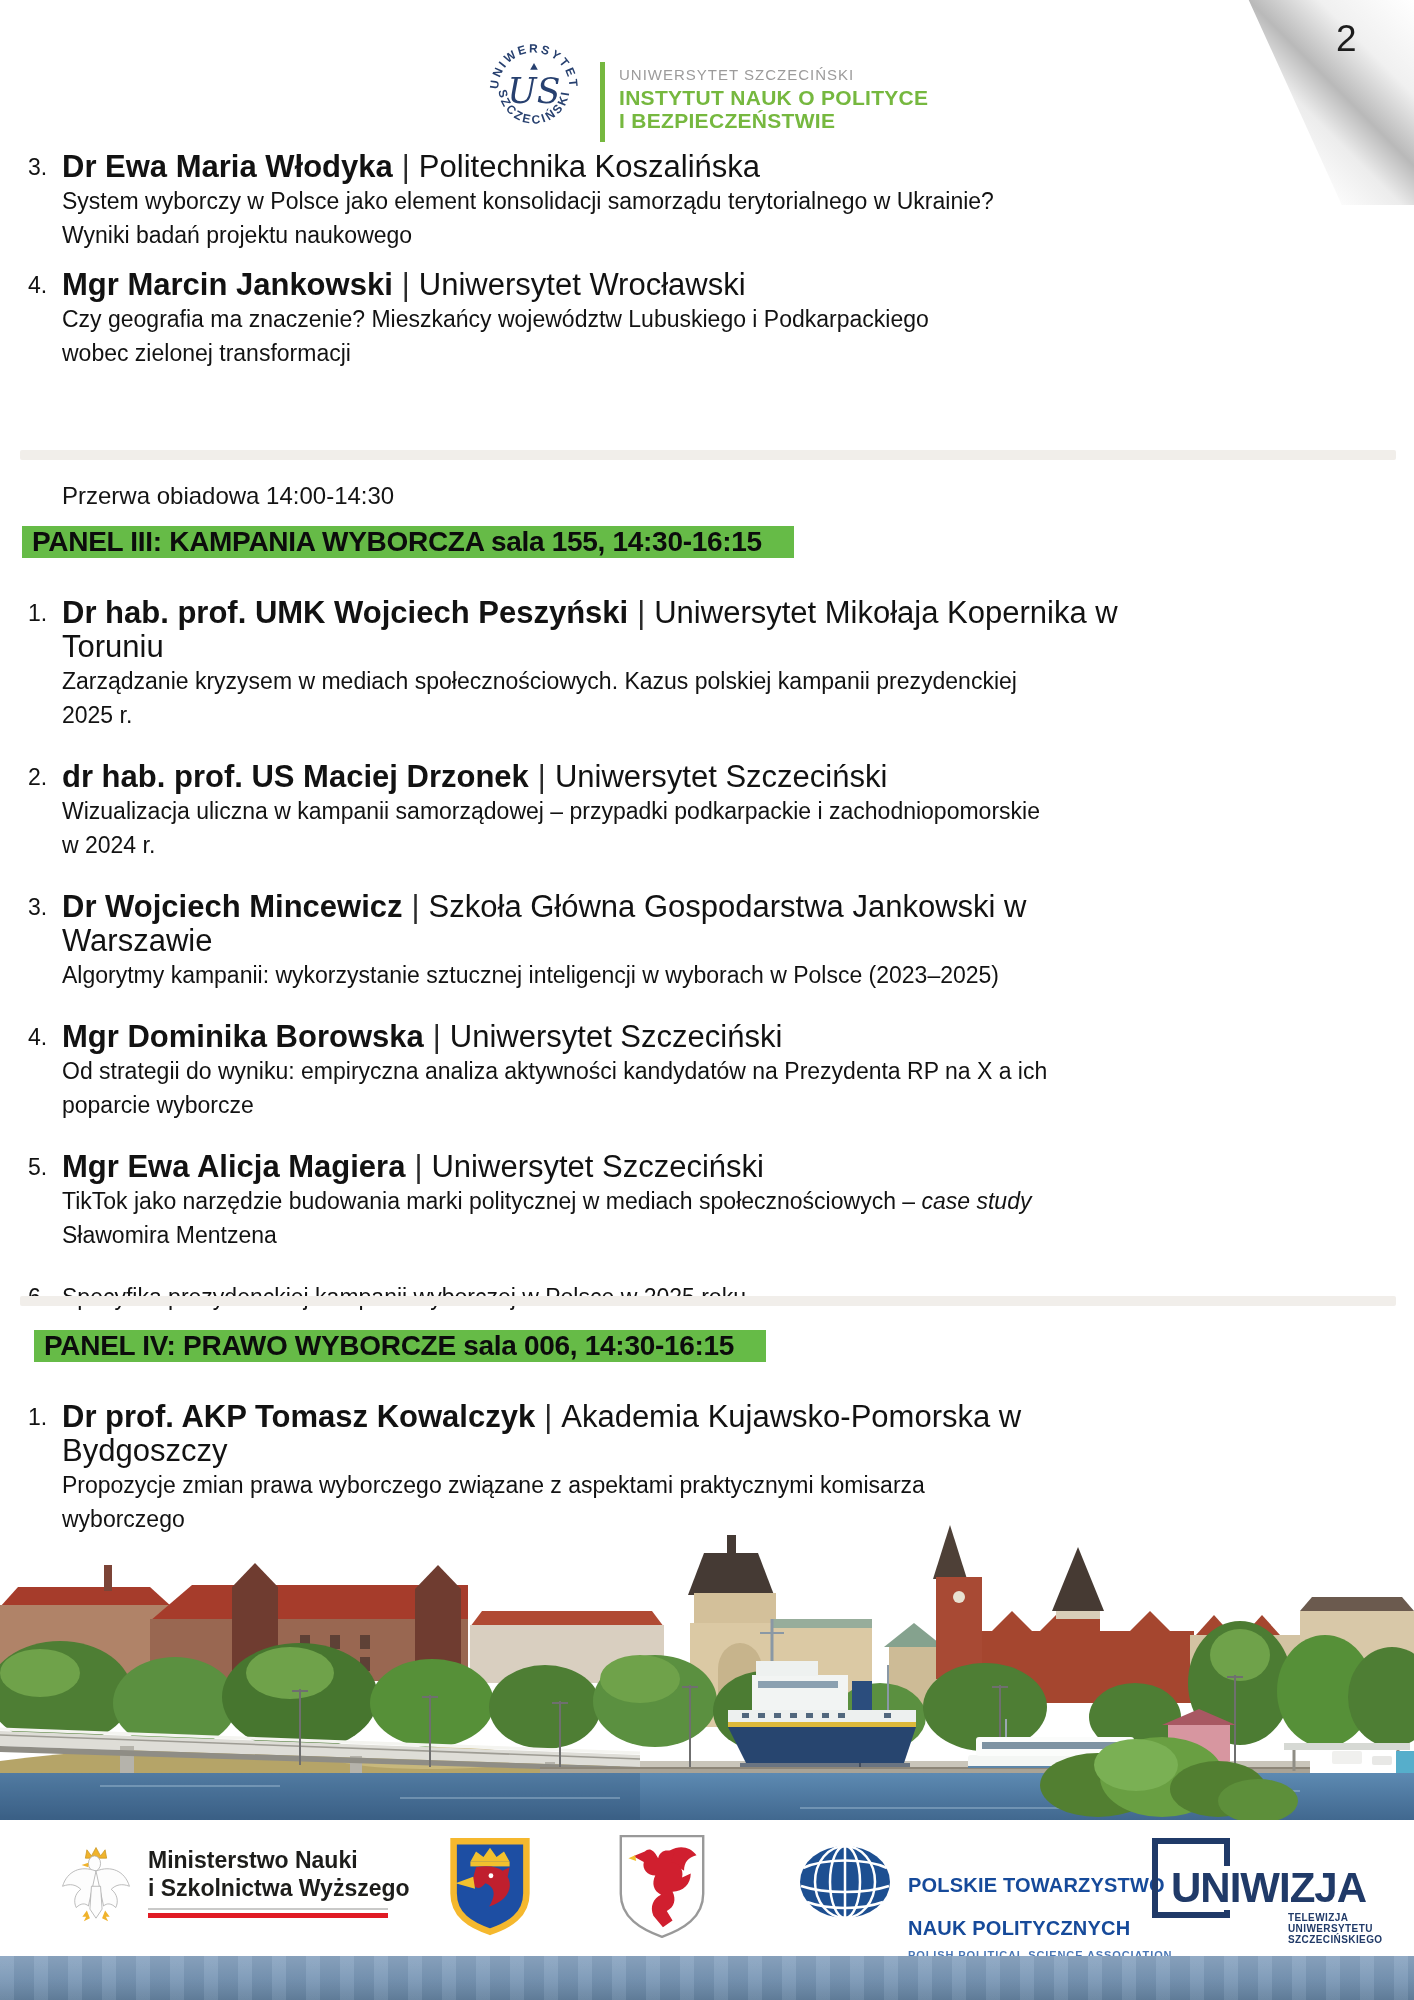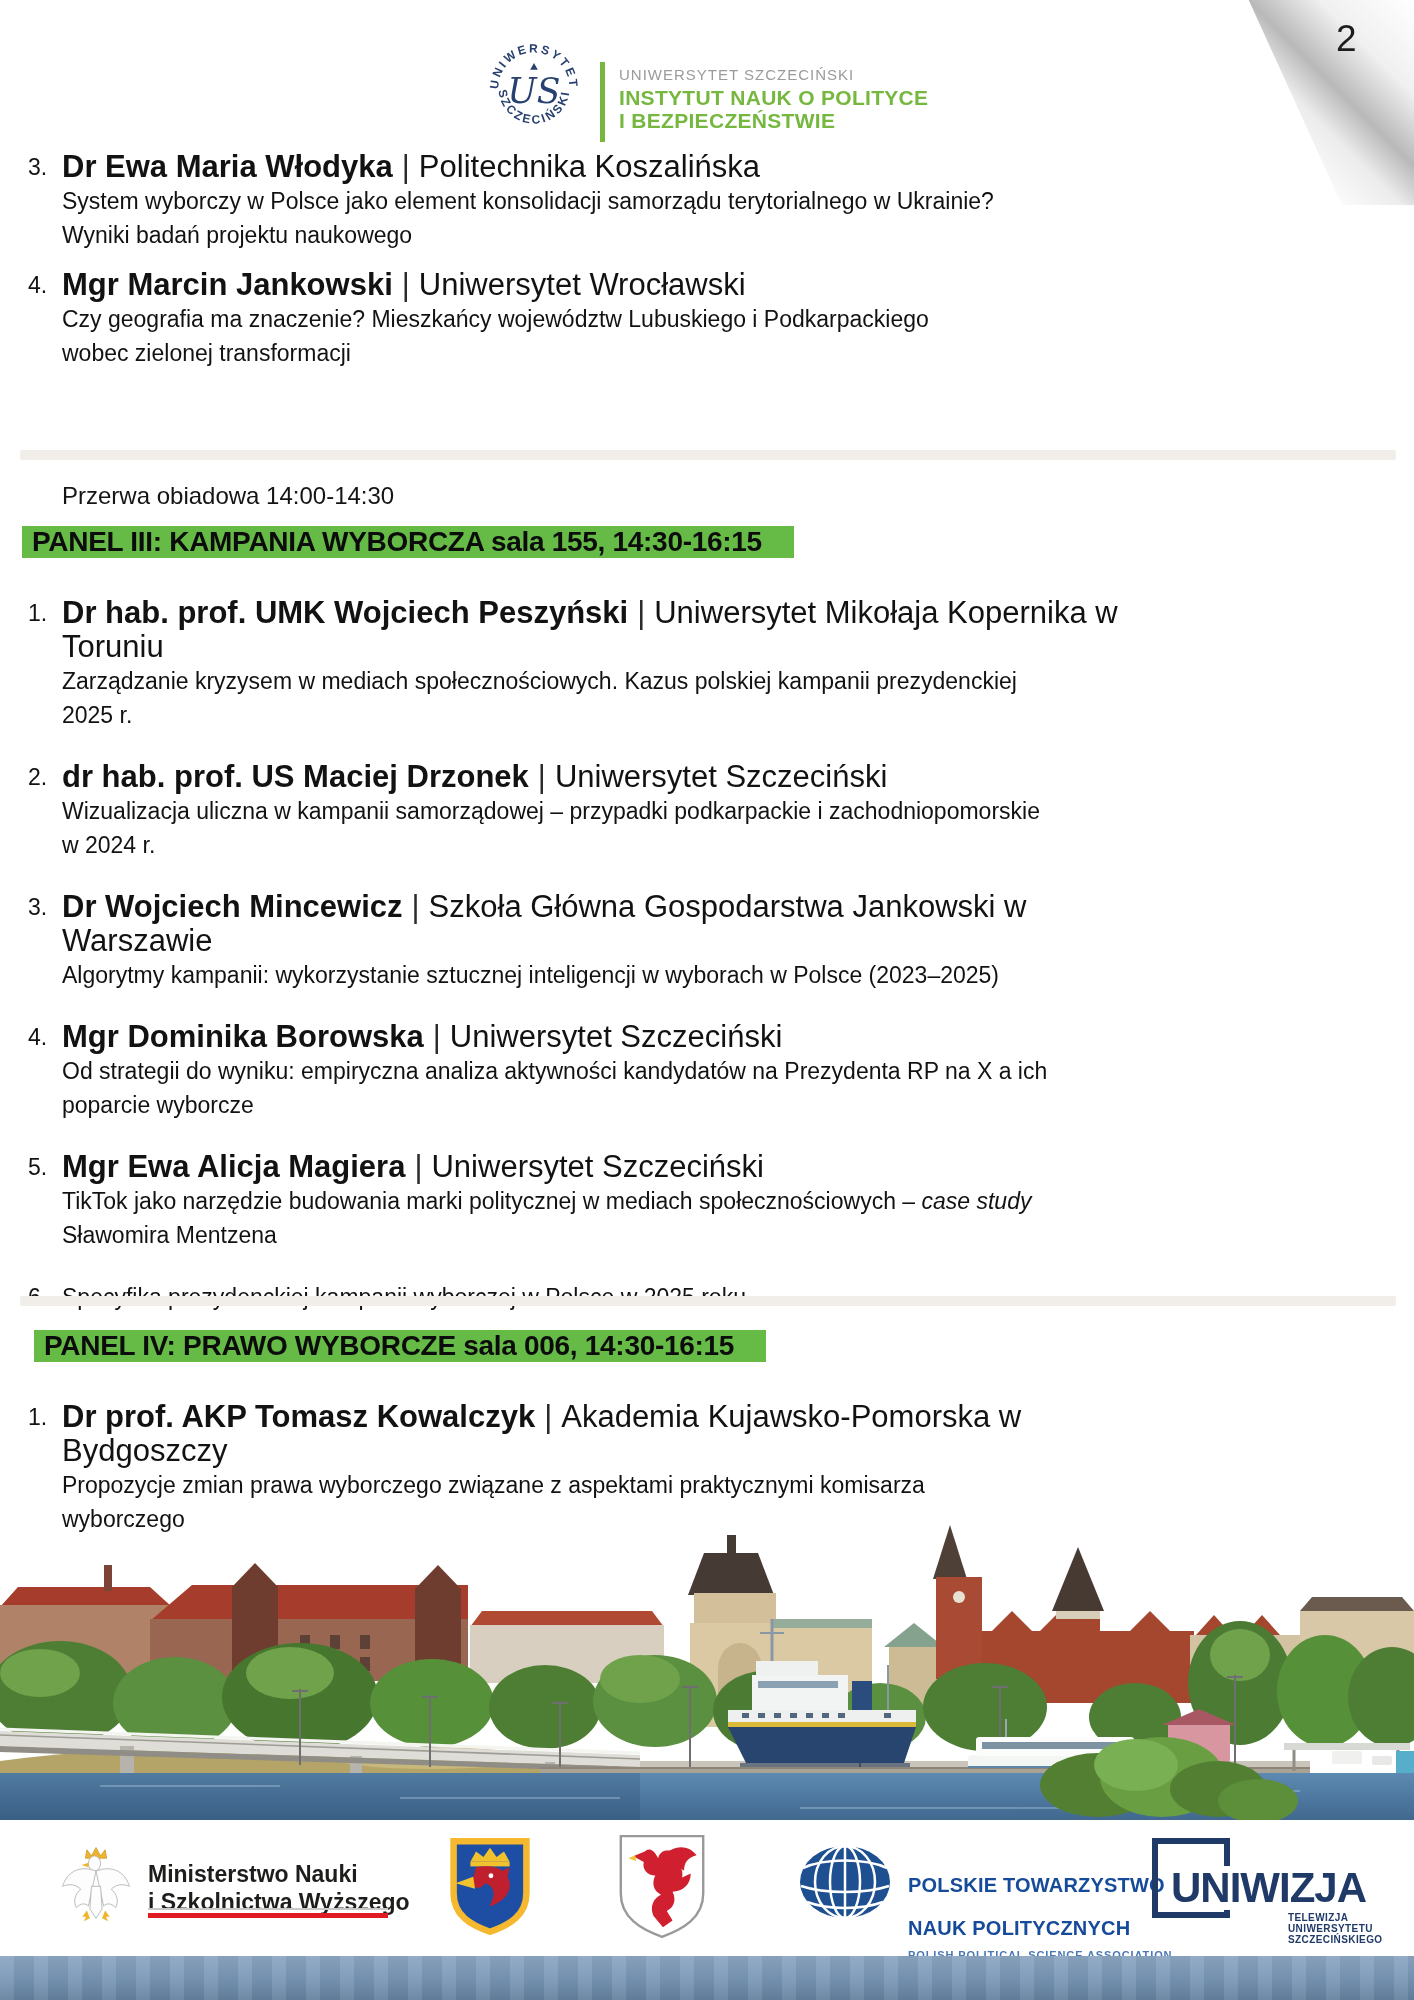--- a/index.html
+++ b/index.html
@@ -41,21 +41,21 @@
   .ph3{top:526px;left:22px;}
   .ph4{top:1330px;left:34px;}
 
   
   .photo{position:absolute;top:1515px;left:0;width:1414px;height:305px;overflow:hidden;}
   .photo svg{display:block;width:100%;height:100%;}
 
   
   .footer{position:absolute;top:1828px;left:0;width:1414px;height:126px;}
   .min-eagle{position:absolute;left:58px;top:14px;width:76px;height:84px;}
-  .min-text{position:absolute;left:148px;top:18px;font-size:23px;font-weight:600;color:#1d1d1b;line-height:28px;margin-top:14px;}
+  .min-text{position:absolute;left:148px;top:18px;font-size:23px;font-weight:600;color:#1d1d1b;line-height:28px;}
   .min-rule{position:absolute;left:148px;top:80px;width:240px;border-top:2px solid #c9c9c8;}
   .min-red{position:absolute;left:148px;top:85px;width:240px;height:5px;background:#e01b24;}
   .crest-szczecin{position:absolute;left:448px;top:6px;width:84px;height:104px;}
   .crest-pomerania{position:absolute;left:616px;top:4px;width:92px;height:108px;}
   .ptnp-globe{position:absolute;left:797px;top:14px;width:96px;height:80px;}
   .ptnp-text{position:absolute;left:908px;top:26px;color:#164a9a;}
   .ptnp-l{font-size:20px;font-weight:bold;line-height:23px;letter-spacing:.2px;margin-top:20px;}
   .ptnp-sub{margin-top:9px;font-size:11px;font-weight:bold;letter-spacing:.9px;color:#4a77b5;}
   .uw-square{position:absolute;left:1152px;top:10px;width:66px;height:68px;border:6px solid #203a68;}
   .uw-name{position:absolute;left:1168px;top:38px;font-size:42px;font-weight:bold;color:#203a68;

